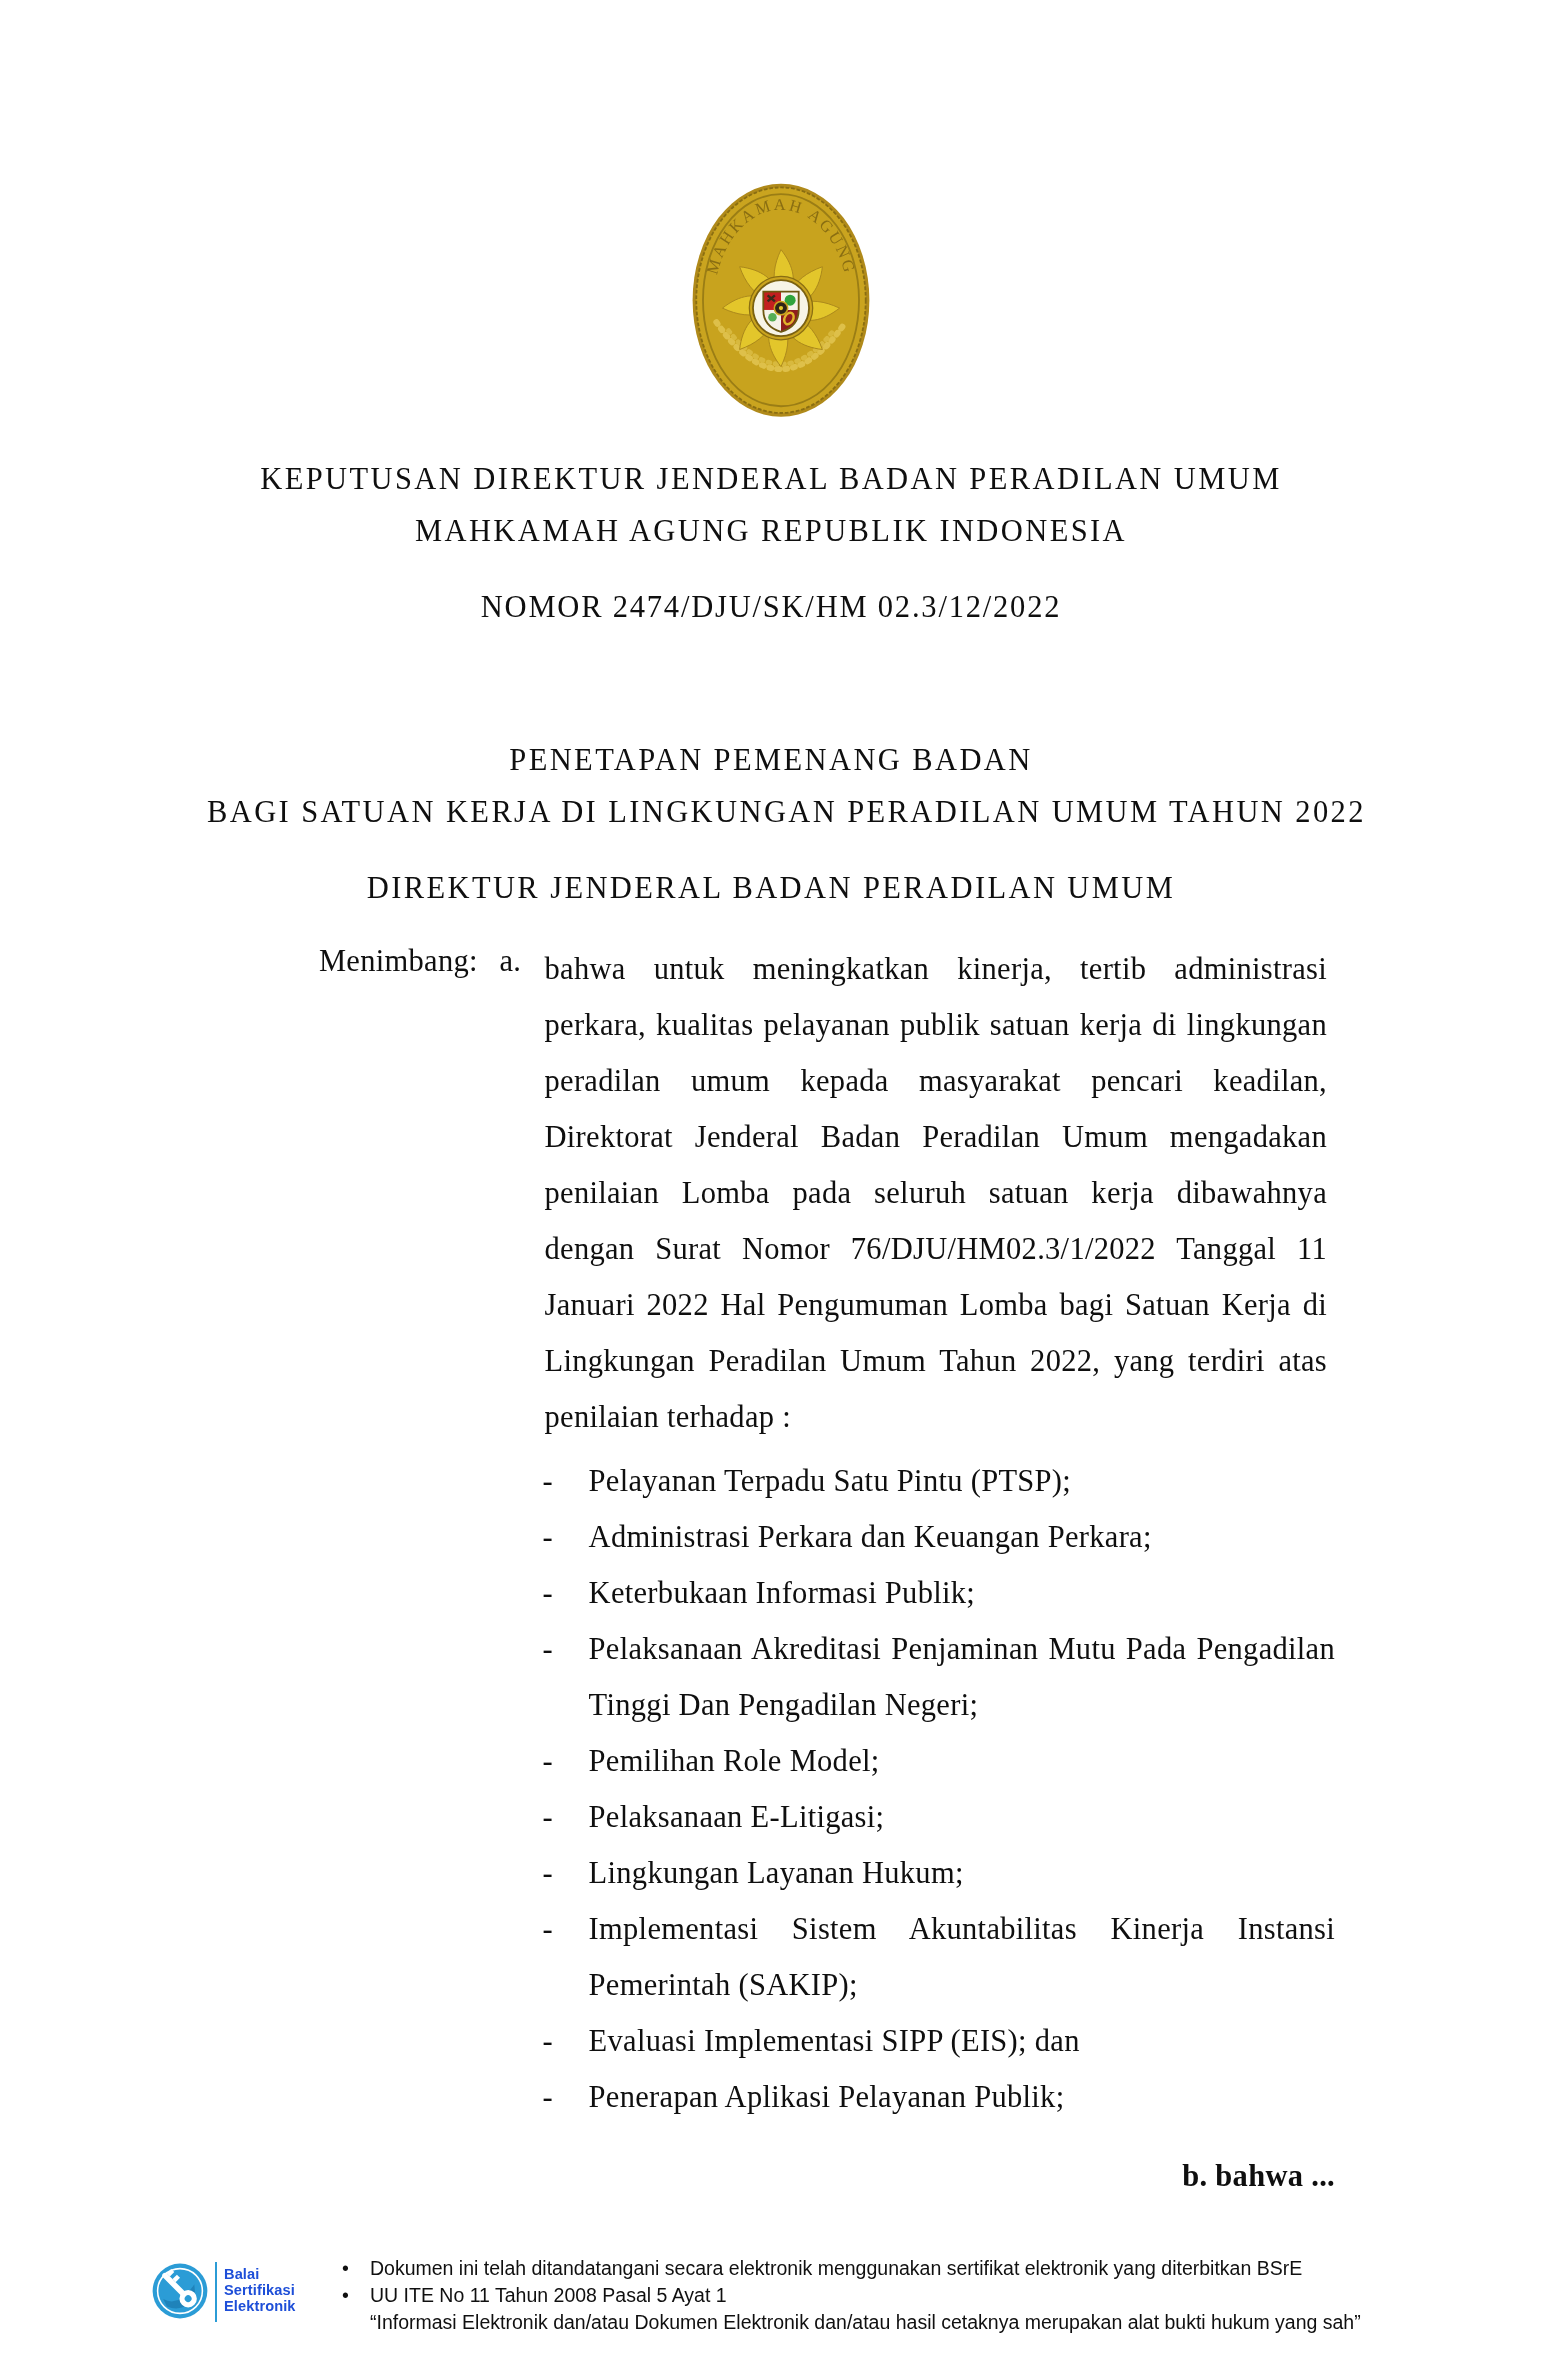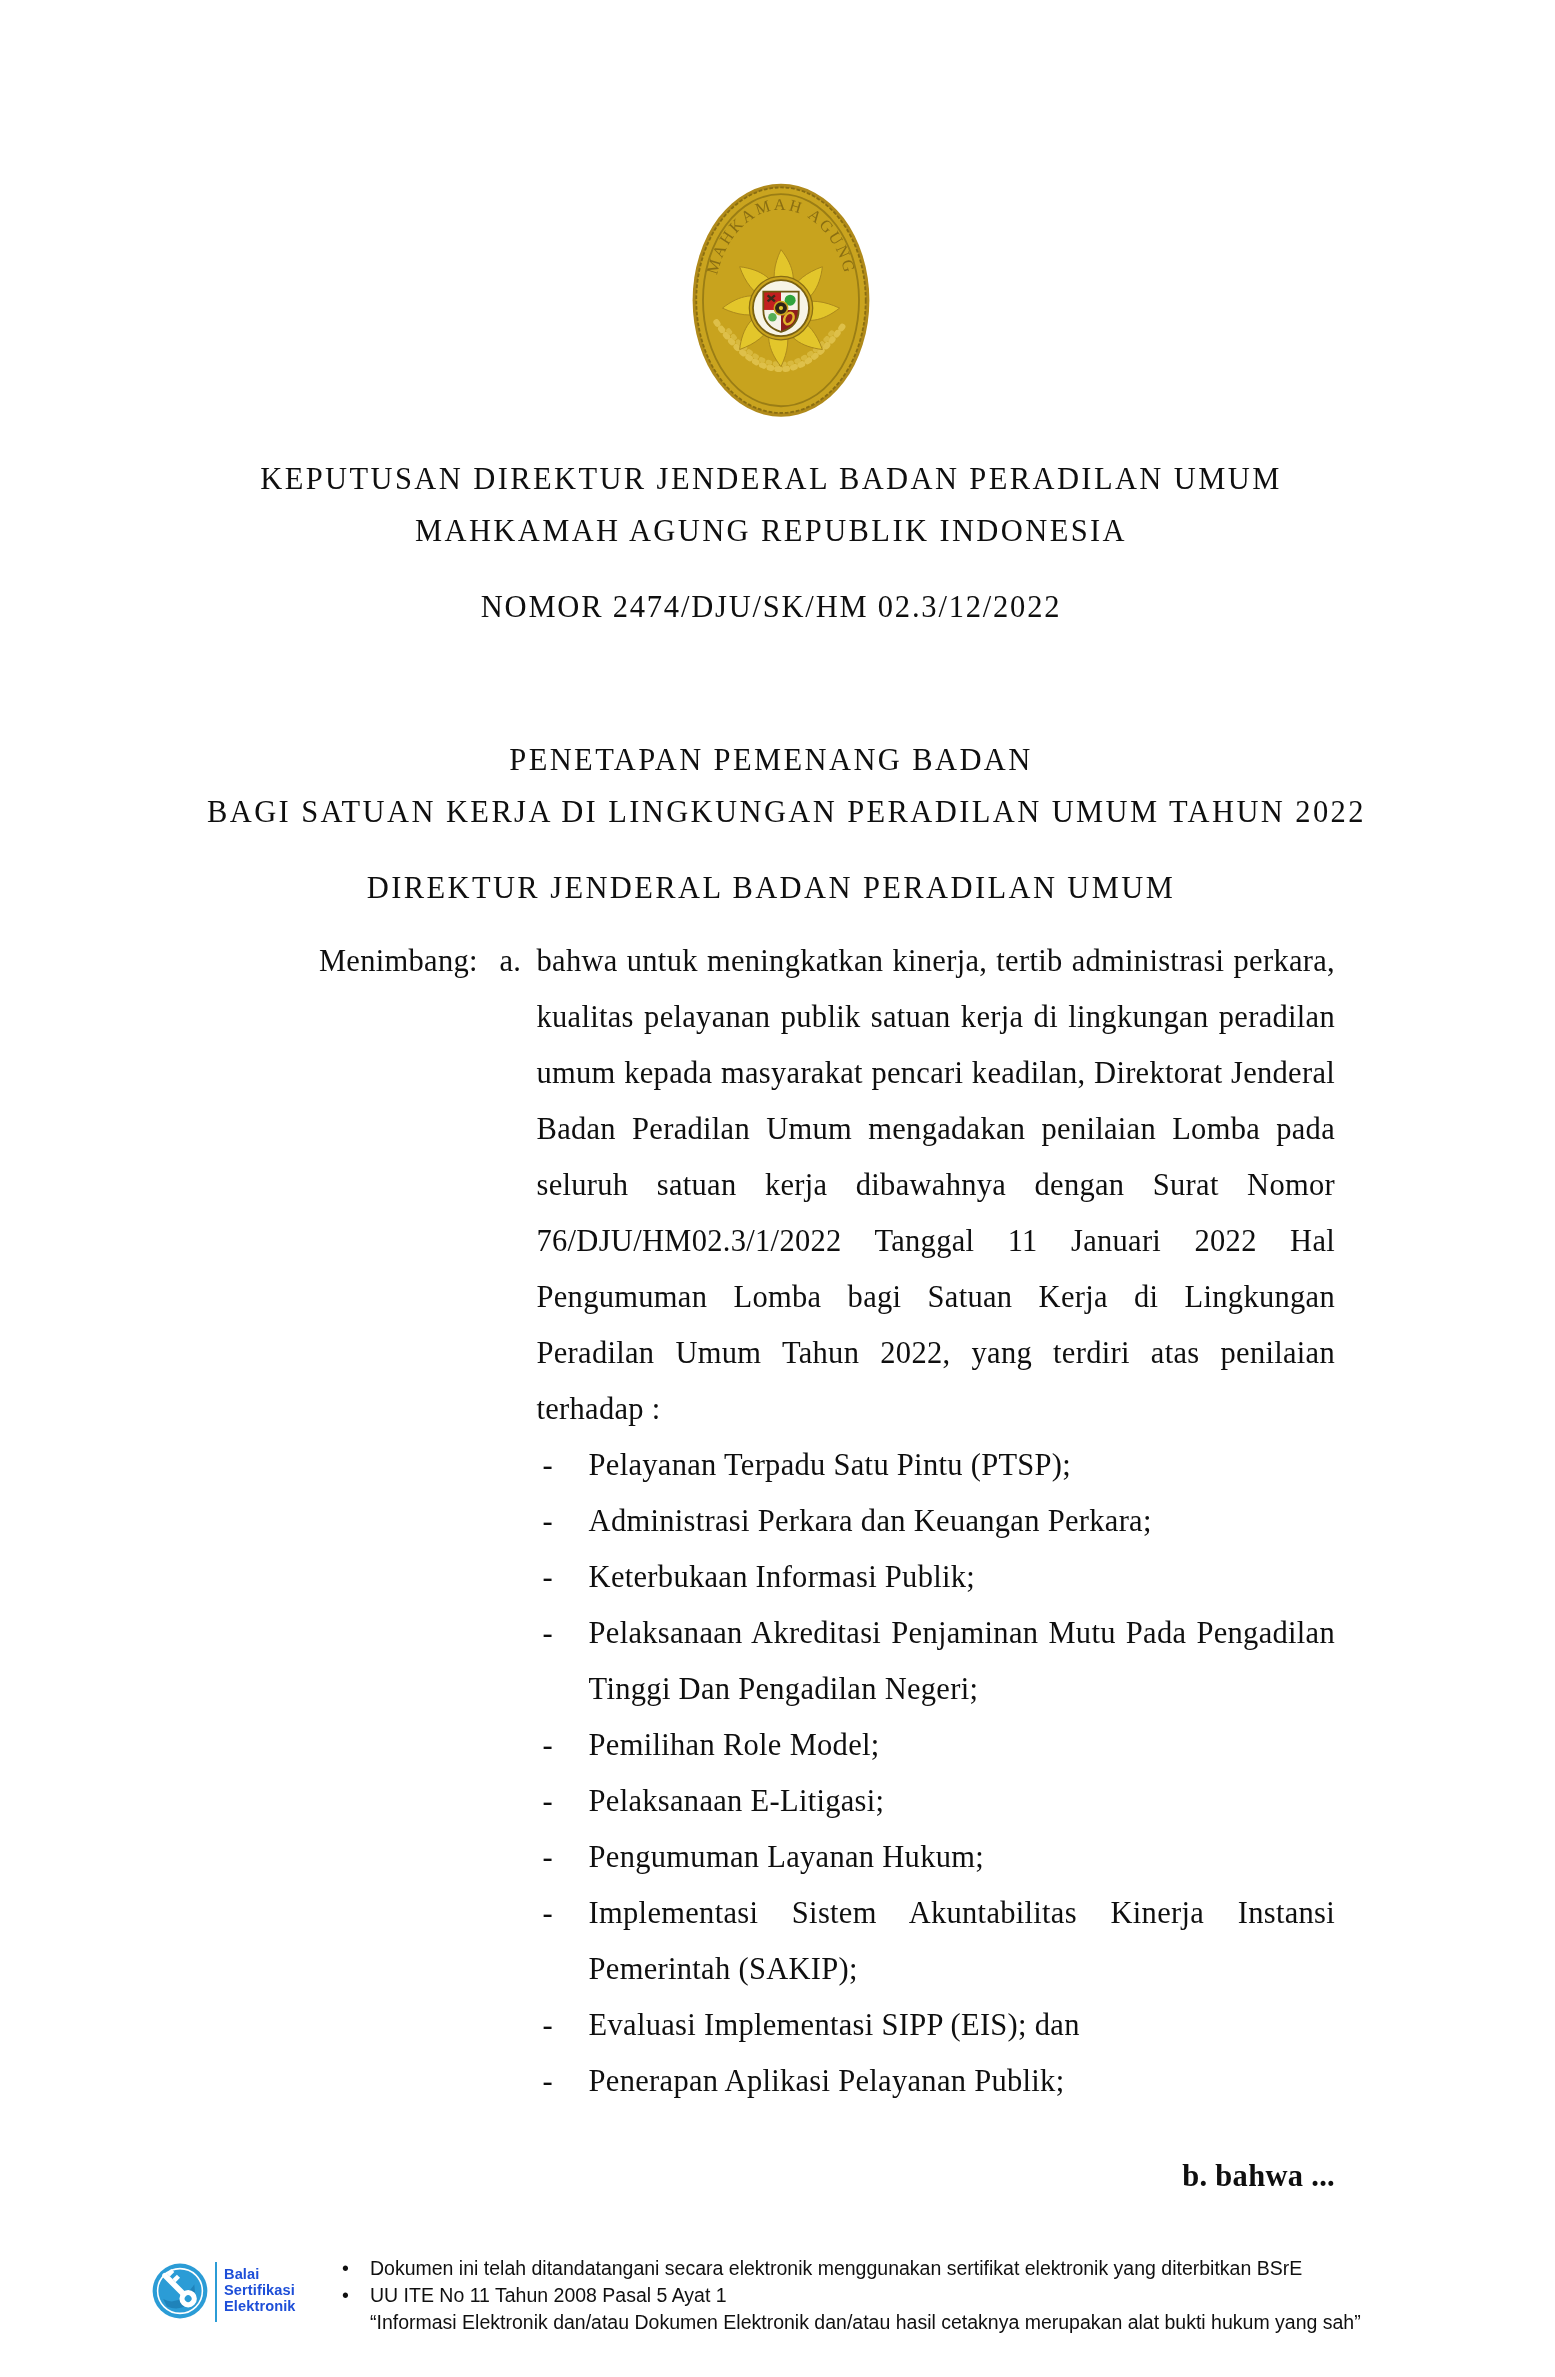--- a/index.html
+++ b/index.html
@@ -30,21 +30,21 @@
   .g5{top:862px;}
   
   .body-block{
     position:absolute;left:207px;top:933px;width:1128px;
     font-size:30.5px;line-height:56px;letter-spacing:0.3px;
   }
   .brow{display:grid;grid-template-columns:262px 30.5px 37px 1fr;}
   .label{text-align:right;}
   .colon{text-align:left;}
   .marker{text-align:left;}
-  .para{margin:0;text-align:justify;}
+  .para{margin:8px;text-align:justify;}
   .list{margin-left:6.1px;}
   .li{display:flex;}
   .dash{flex:0 0 46px;}
   .li-text{flex:1;text-align:justify;}
   .catchword{
     position:absolute;left:207px;top:2148px;width:1128px;
     text-align:right;font-size:30.5px;line-height:56px;
     font-weight:bold;letter-spacing:0.3px;
   }
   
@@ -152,21 +152,21 @@
           <div class="li">
               <span class="dash">-</span>
               <span class="li-text">Pemilihan Role Model;</span>
             </div>
           <div class="li">
               <span class="dash">-</span>
               <span class="li-text">Pelaksanaan E-Litigasi;</span>
             </div>
           <div class="li">
               <span class="dash">-</span>
-              <span class="li-text">Pengumuman Layanan Hukum;</span>
+              <span class="li-text">Lingkungan Layanan Hukum;</span>
             </div>
           <div class="li">
               <span class="dash">-</span>
               <span class="li-text">Implementasi Sistem Akuntabilitas Kinerja Instansi Pemerintah (SAKIP);</span>
             </div>
           <div class="li">
               <span class="dash">-</span>
               <span class="li-text">Evaluasi Implementasi SIPP (EIS); dan</span>
             </div>
           <div class="li">

